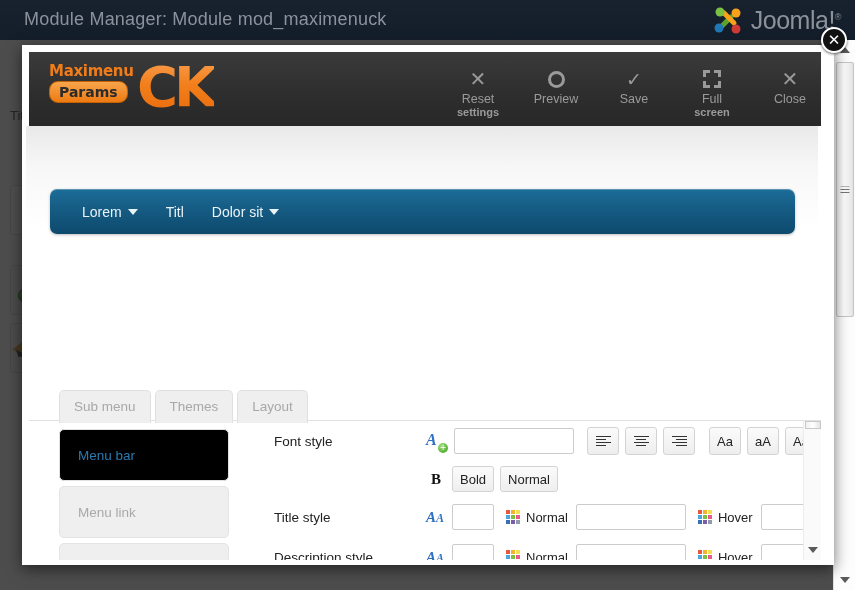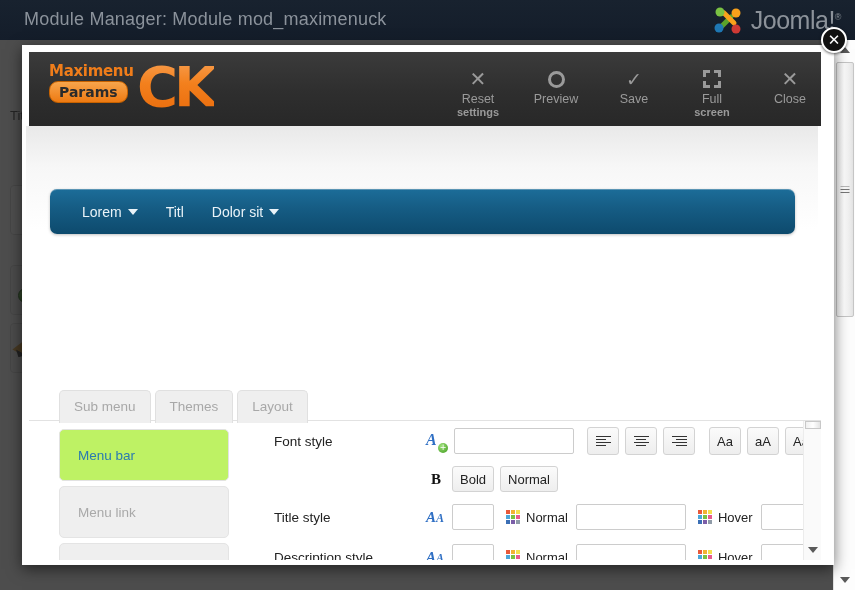--- a/index.html
+++ b/index.html
@@ -217,21 +217,21 @@
     overflow: hidden;
   }
   .side-list { position: absolute; left: 30px; top: 8px; width: 170px; }
   .side-item {
     height: 52px; display: flex; align-items: center;
     padding-left: 18px; font-size: 13.5px;
     border: 1px solid #e4e4e4; border-radius: 5px;
     margin-bottom: 5px; cursor: pointer;
     background: #efefef; color: #a9a9a9;
   }
-  .side-item.active { background: #bef264; color: #2a7ab0; border-color: #e2e2e2; }
+  .side-item.active { background: #000000; color: #2a7ab0; border-color: #e2e2e2; }
 
   .form-area { position: absolute; left: 205px; top: 0; width: 600px; }
   .form-row { display: flex; align-items: center; height: 40px; padding-left: 5px; margin-left: 35px; }
   .row-label { width: 152px; font-size: 13.5px; color: #222; flex: none; }
   .inp {
     border: 1px solid #ccc; background: #fff; height: 26px;
     border-radius: 2px;
   }
   .btn-sq {
     height: 28px; min-width: 32px; border: 1px solid #d3d3d3;

